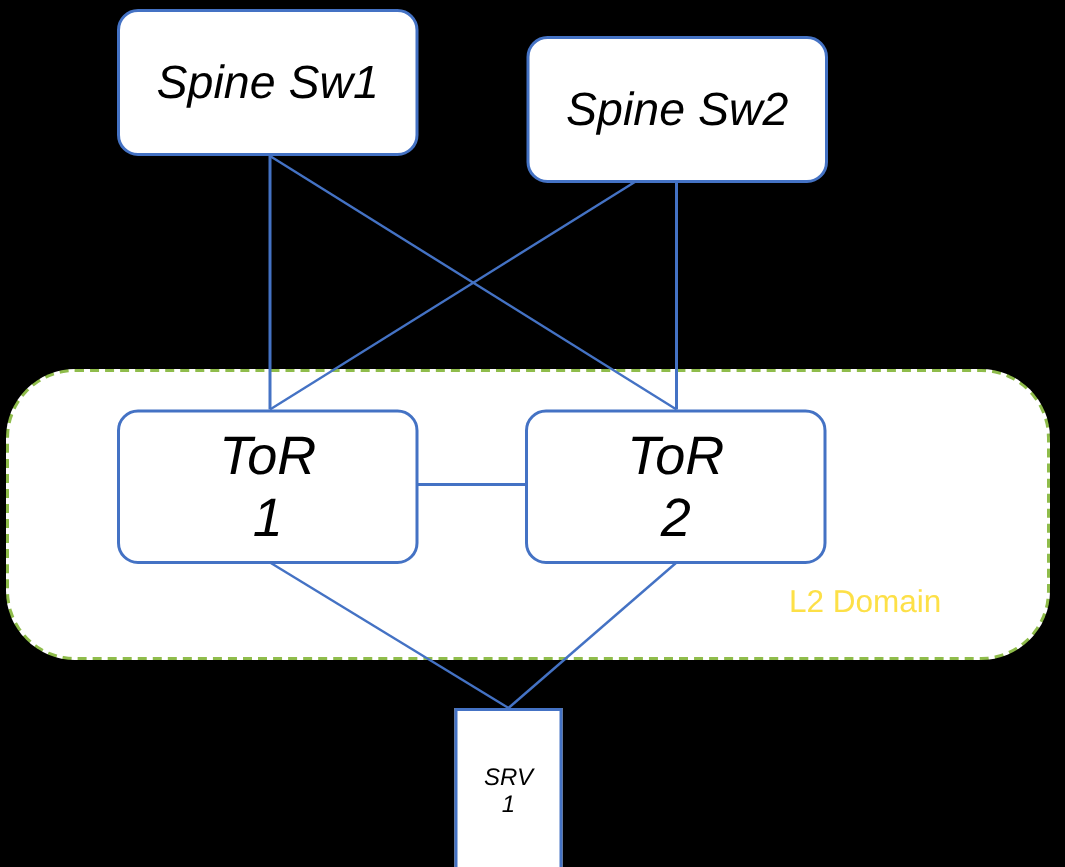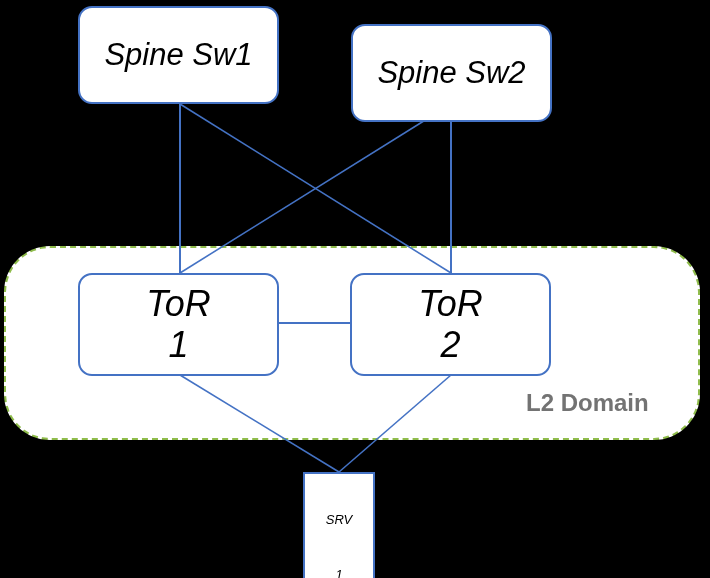--- a/index.html
+++ b/index.html
@@ -30,25 +30,24 @@
   
   .domain {
     position: absolute;
     background: #ffffff;
     border: 2px dashed #8FBC4B;
     border-radius: 46px;
     box-sizing: border-box;
   }
   .domain-label {
     position: absolute;
-    color: #737373;
-    font-size: 24px;
+    color: #fde047;
+    font-size: 21px;
     line-height: 1;
     white-space: nowrap;
-    font-weight: bold;
   }
 
   
   .node {
     position: absolute;
     box-sizing: border-box;
     background: #ffffff;
     border: 2px solid #4472C4;
     display: flex;
     flex-direction: column;
@@ -59,21 +58,21 @@
   .node.rounded {
     border-radius: 14px;
   }
   .node .line {
     line-height: 1.12;
     white-space: nowrap;
     font-style: italic;
   }
   .node.spine .line { font-size: 31px; }
   .node.tor .line   { font-size: 36px; }
-  .node.server .line{ font-size: 13px; margin-top: 40px; }
+  .node.server .line{ font-size: 16px; }
 </style>
 </head>
 <body>
 
 <div id="canvas">
 
   <div class="domain" style="left:4px; top:246px; width:696px; height:194px;"></div>
 
   <svg id="links" viewBox="0 0 710 578" xmlns="http://www.w3.org/2000/svg">
 

